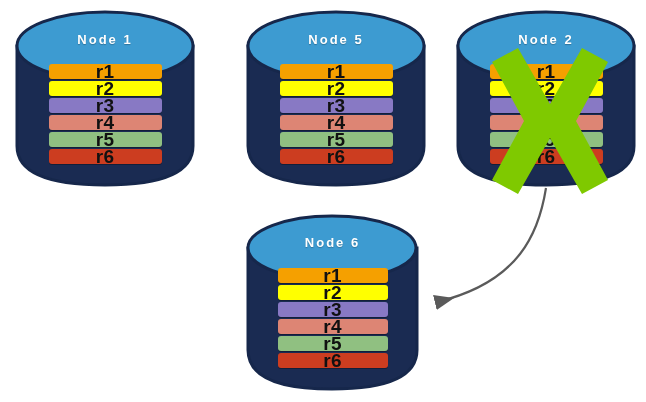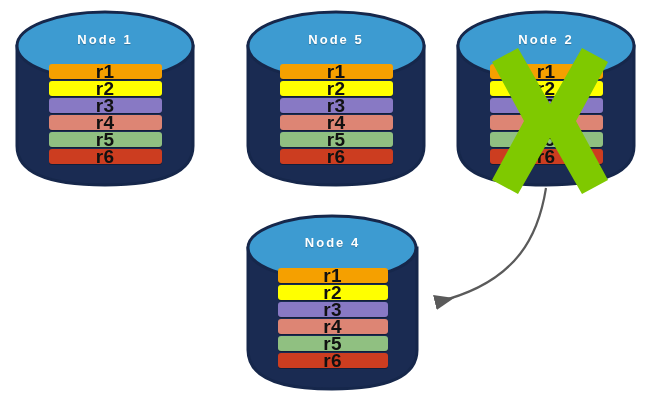--- a/index.html
+++ b/index.html
@@ -163,21 +163,21 @@
     <svg class="cross-svg" width="130" height="150" viewBox="0 0 130 150" style="left:30px; top:40px;">
       <path d="M7,16 L33,2 L65,58 L97,2 L123,16 L91,75 L123,134 L97,148 L65,92 L33,148 L7,134 L39,75 Z" fill="#7FC900"></path>
     </svg>
   </div>
 
   <div class="node" style="left:245px; top:210px; width:175px; height:182px;">
     <svg class="node-svg" width="175" height="182" viewBox="0 0 175 182">
       <path d="M3,38 L3,140 Q3,179 87,179 Q172,179 172,140 L172,38 Z" fill="#1A2B52" stroke="#16274B" stroke-width="3"></path>
       <ellipse cx="87" cy="38" rx="84" ry="32" fill="#3D9BD1" stroke="#16274B" stroke-width="3"></ellipse>
     </svg>
-    <div class="node-title" style="top:25px;">Node  4</div>
+    <div class="node-title" style="top:25px;">Node  6</div>
     <div class="records" style="top:58px;">
       <div class="record" style="width:110px; background:#F5A000;">
         <span class="record-label">r1</span>
       </div>
       <div class="record" style="width:110px; background:#FFFF00;">
         <span class="record-label">r2</span>
       </div>
       <div class="record" style="width:110px; background:#8879C4;">
         <span class="record-label">r3</span>
       </div>

